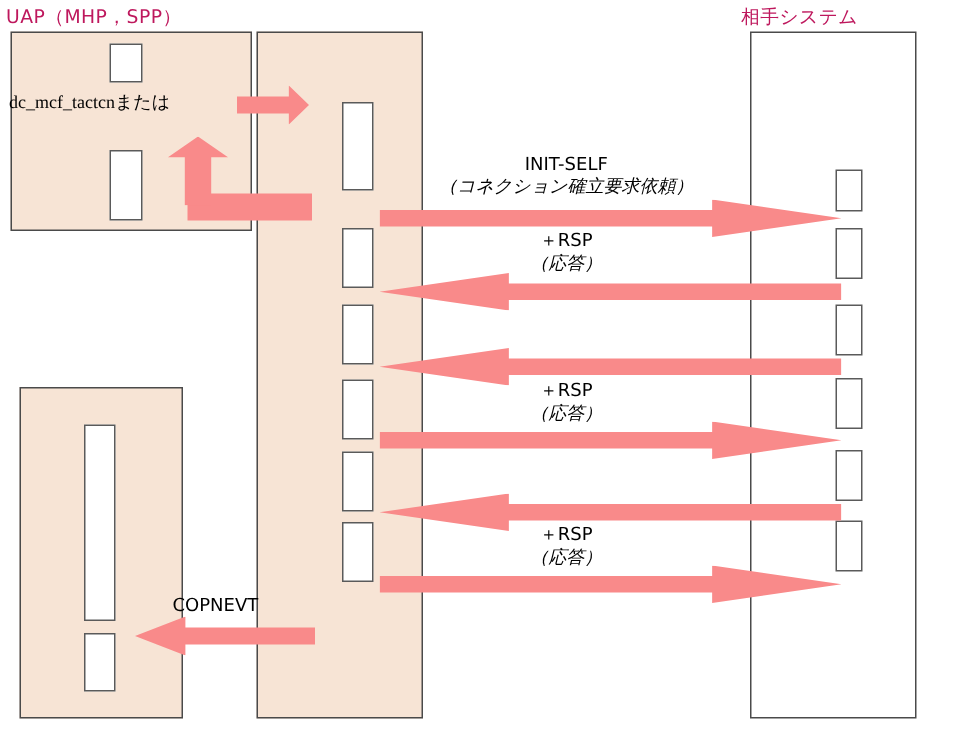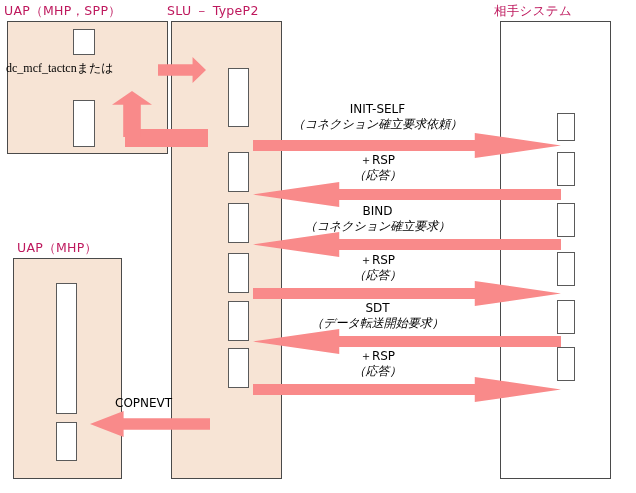--- a/index.html
+++ b/index.html
@@ -83,23 +83,21 @@
     color:#000;
     white-space:nowrap;
   }
 </style>
 </head>
 <body>
 
 <div id="stage">
 
   <div class="col-title" style="left:4px;top:3px;">UAP（MHP，SPP）</div>
-  <div class="col-title" style="left:167px;top:3px;">SLU － TypeP2</div>
   <div class="col-title" style="left:494px;top:3px;">相手システム</div>
-  <div class="col-title" style="left:17px;top:240px;">UAP（MHP）</div>
 
   <div class="panel filled" style="left:7px;top:21px;width:161px;height:133px;"></div>
 
   <div class="panel filled" style="left:171px;top:21px;width:111px;height:458px;"></div>
 
   <div class="panel plain" style="left:500px;top:21px;width:111px;height:458px;"></div>
 
   <div class="panel filled" style="left:13px;top:258px;width:109px;height:221px;"></div>
 
   <div class="ibox" style="left:73px;top:29px;width:22px;height:26px;"></div>
@@ -136,36 +134,28 @@
     <span class="l2">（コネクション確立要求依頼）</span>
   </div>
   <div class="arrow right" style="left:253px;top:133px;width:308px;height:25px;"></div>
 
   <div class="msg" style="left:253px;top:153px;width:249px;">
     <span class="l1">＋RSP</span>
     <span class="l2">（応答）</span>
   </div>
   <div class="arrow left" style="left:253px;top:182px;width:308px;height:25px;"></div>
 
-  <div class="msg" style="left:253px;top:204px;width:249px;">
-    <span class="l1">BIND</span>
-    <span class="l2">（コネクション確立要求）</span>
-  </div>
   <div class="arrow left" style="left:253px;top:232px;width:308px;height:25px;"></div>
 
   <div class="msg" style="left:253px;top:253px;width:249px;">
     <span class="l1">＋RSP</span>
     <span class="l2">（応答）</span>
   </div>
   <div class="arrow right" style="left:253px;top:281px;width:308px;height:25px;"></div>
 
-  <div class="msg" style="left:253px;top:301px;width:249px;">
-    <span class="l1">SDT</span>
-    <span class="l2">（データ転送開始要求）</span>
-  </div>
   <div class="arrow left" style="left:253px;top:329px;width:308px;height:25px;"></div>
 
   <div class="msg" style="left:253px;top:349px;width:249px;">
     <span class="l1">＋RSP</span>
     <span class="l2">（応答）</span>
   </div>
   <div class="arrow right" style="left:253px;top:377px;width:308px;height:25px;"></div>
 
   <div class="evtlabel" style="left:115px;top:396px;">COPNEVT</div>
   <div class="arrow left" style="left:90px;top:411px;width:120px;height:26px;"></div>

